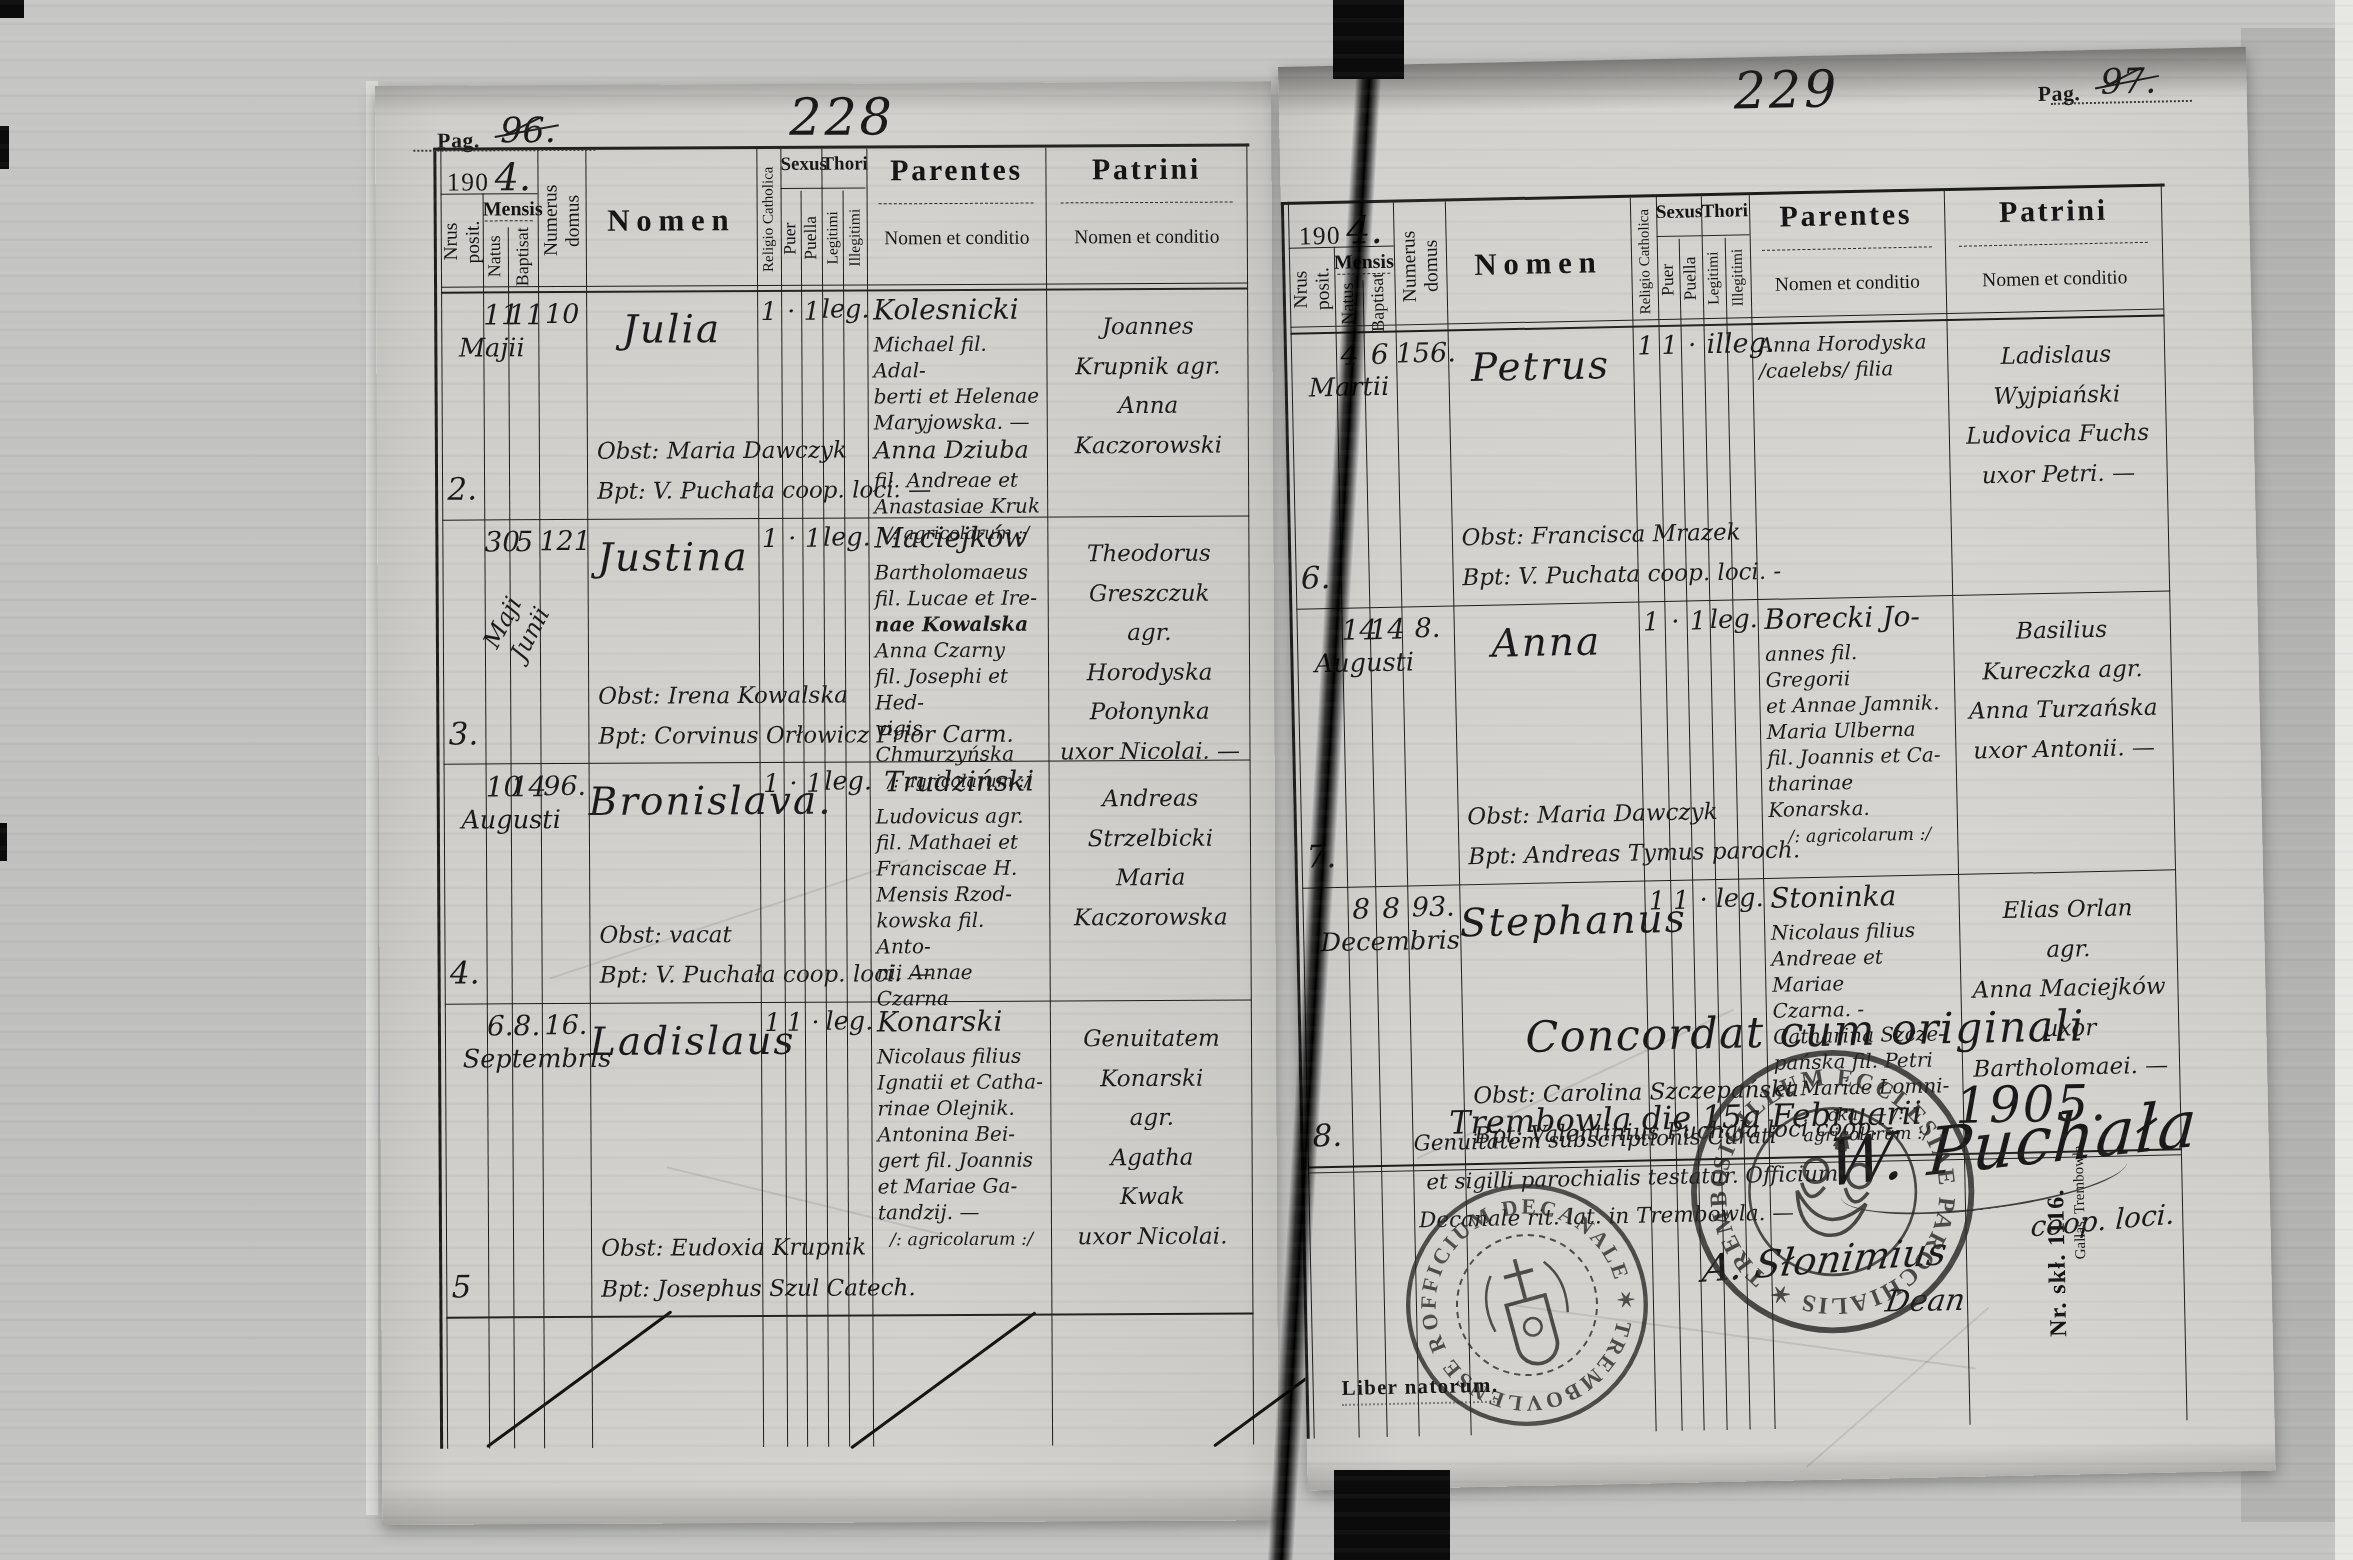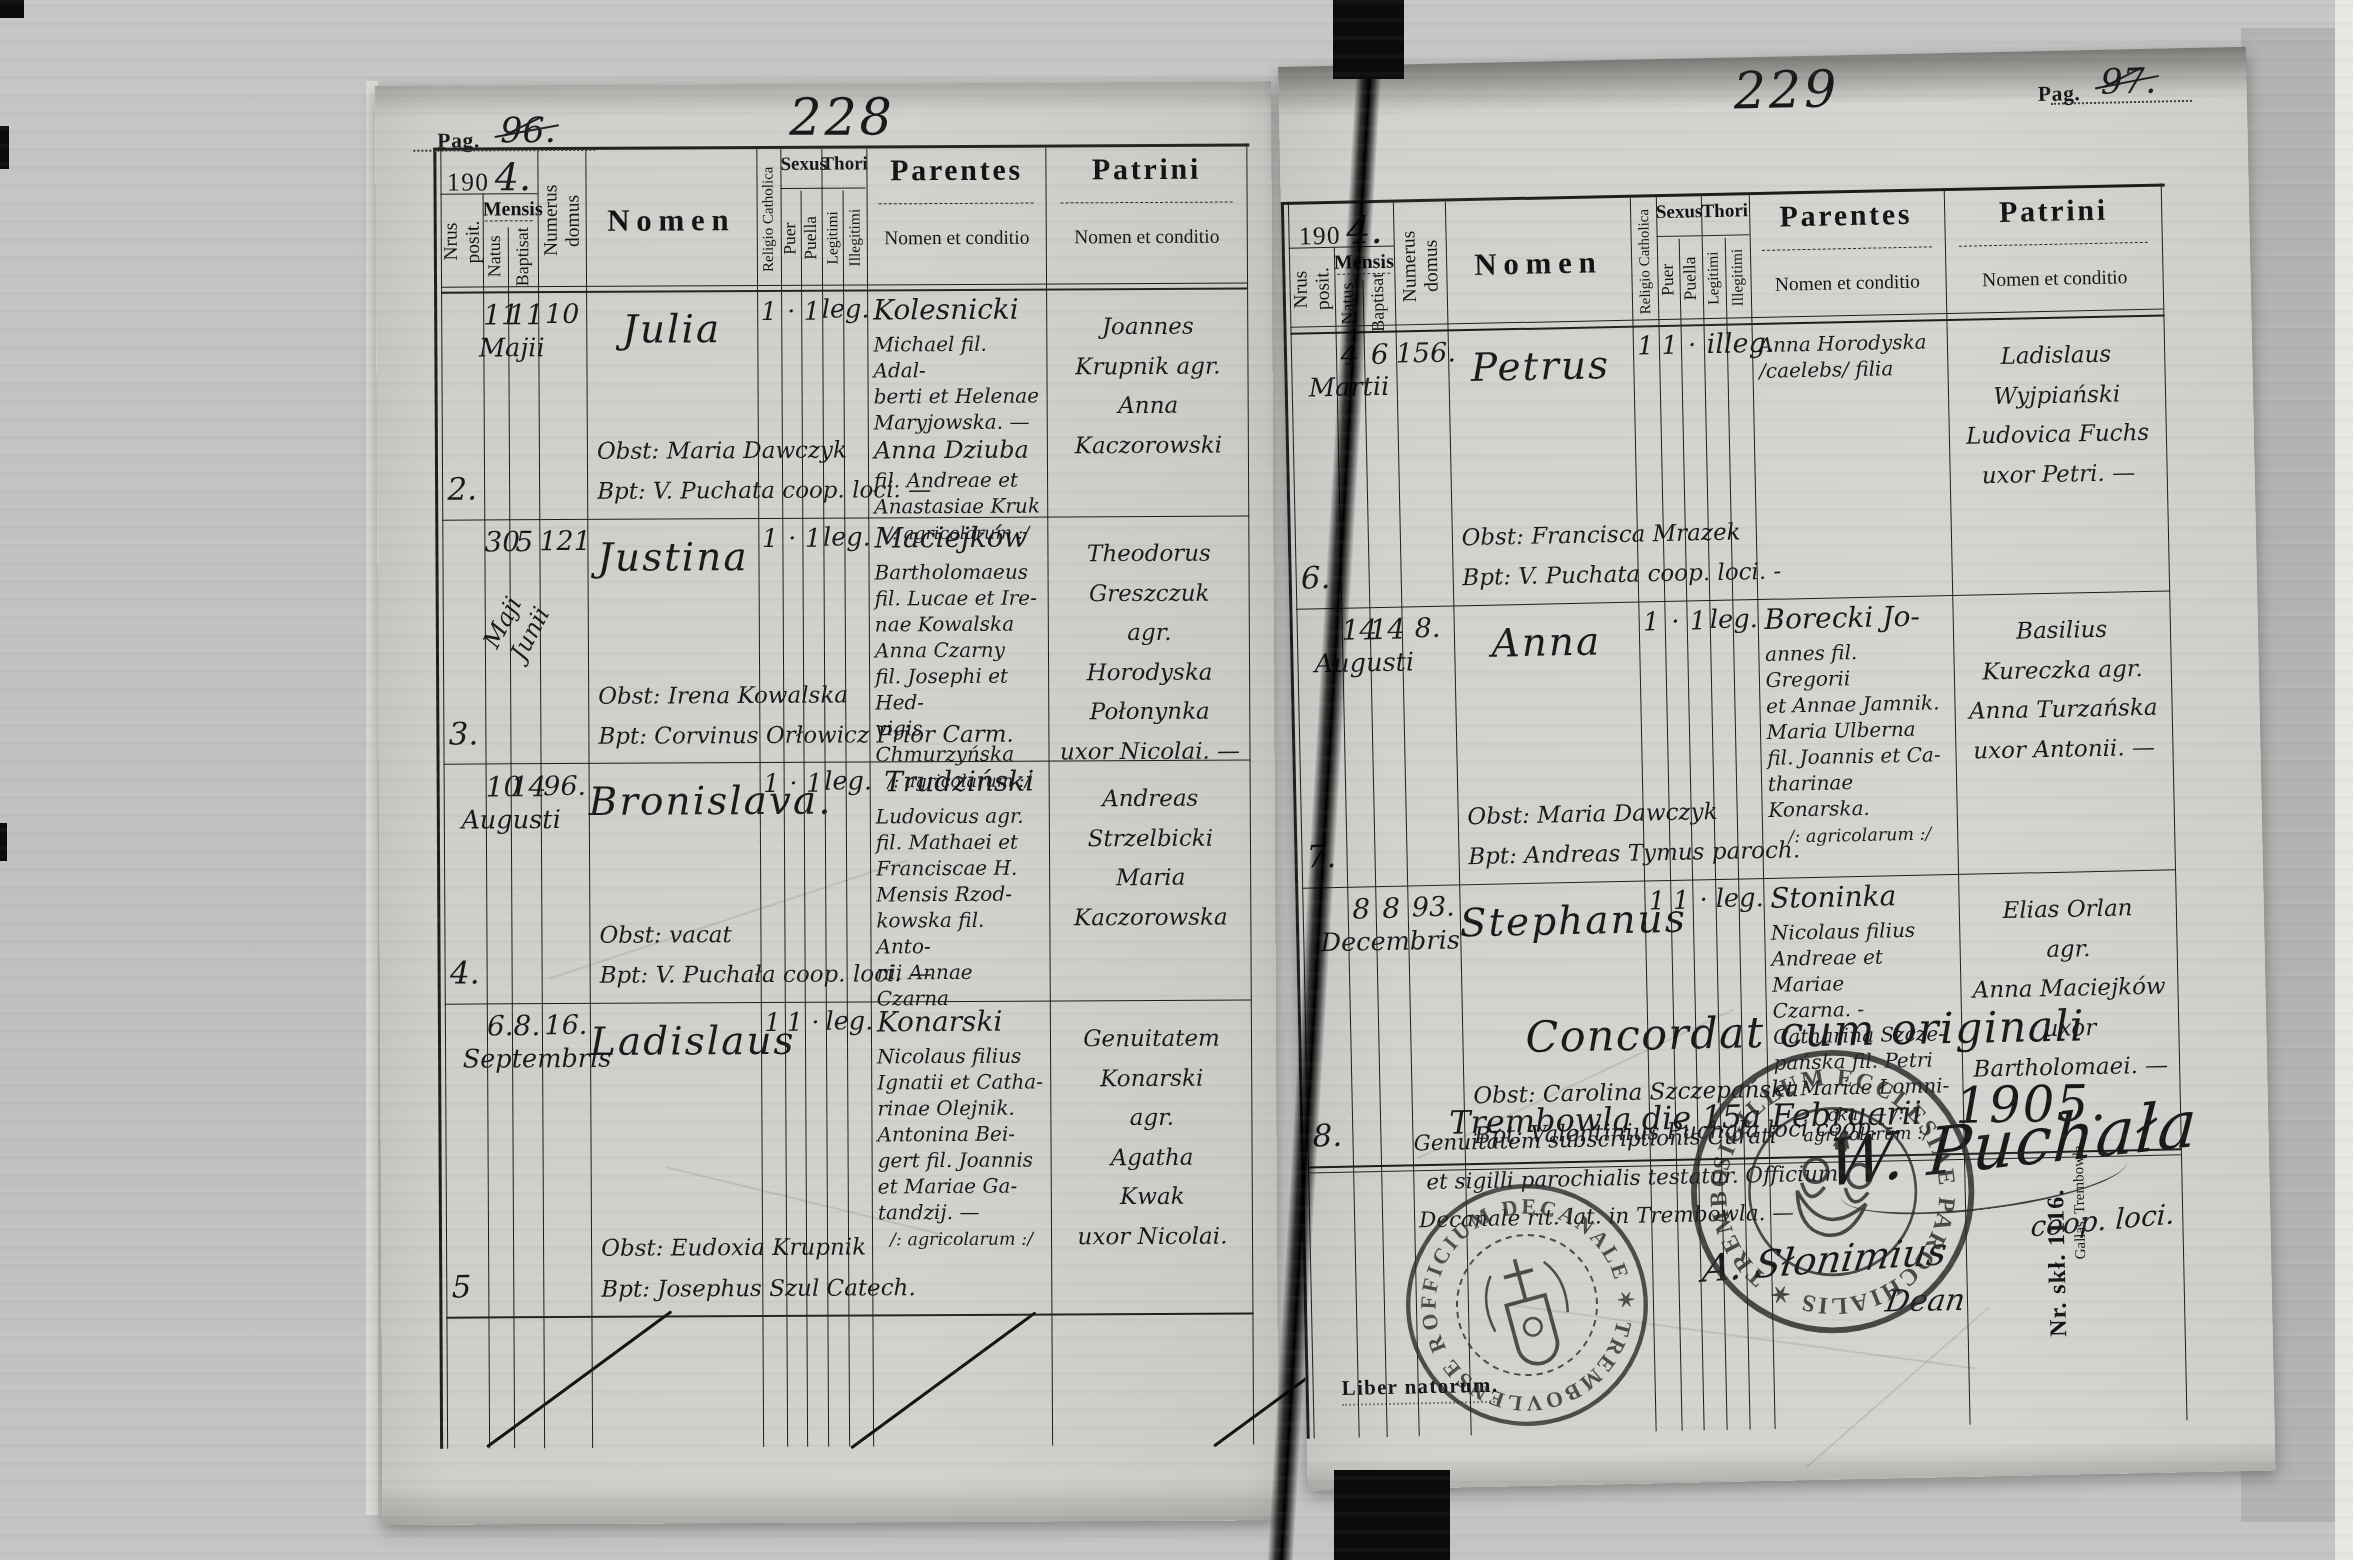--- a/index.html
+++ b/index.html
@@ -116,21 +116,21 @@
         <div class="print" style="position: absolute; left: 426px; top: 5.4px; width: 180px; font-size: 30px; font-weight: bold; text-align: center; letter-spacing: 2.7px;">Parentes</div>
         <div style="position: absolute; left: 438px; top: 55px; width: 155px; border-bottom: 1.3px dashed rgb(42, 42, 42);"></div>
         <div class="print" style="position: absolute; left: 426px; top: 79px; width: 180px; font-size: 19.5px; text-align: center;">Nomen et conditio</div>
         <div class="print" style="position: absolute; left: 605px; top: 5.4px; width: 202px; font-size: 30px; font-weight: bold; text-align: center; letter-spacing: 2.7px;">Patrini</div>
         <div style="position: absolute; left: 620px; top: 55px; width: 172px; border-bottom: 1.3px dashed rgb(42, 42, 42);"></div>
         <div class="print" style="position: absolute; left: 605px; top: 79px; width: 202px; font-size: 19.5px; text-align: center;">Nomen et conditio</div>
         <div class="hw" style="position: absolute; left: 5.4px; top: 320px; width: 42px; font-size: 31px;">2.</div>
         <div class="hw" style="position: absolute; left: 42px; top: 148px; width: 25.6px; font-size: 28px; text-align: center;">11</div>
         <div class="hw" style="position: absolute; left: 67px; top: 148px; width: 30px; font-size: 28px; text-align: center;">11</div>
         <div class="hw" style="position: absolute; left: 97px; top: 148px; width: 48px; font-size: 27px; text-align: center;">10</div>
-        <div class="hw nowrap" style="position: absolute; left: 17.5px; top: 182px; font-size: 25.6px; z-index: 3; margin-left: 20px;">Majii</div>
+        <div class="hw nowrap" style="position: absolute; left: 17.5px; top: 182px; font-size: 25.6px; z-index: 3;">Majii</div>
         <div class="hw" style="position: absolute; left: 145px; top: 157px; width: 171px; font-size: 39px; text-align: center; letter-spacing: 2px; z-index: 3;">Julia</div>
         <div class="hw nowrap" style="position: absolute; left: 155px; top: 288px; font-size: 23px; z-index: 3;">Obst: Maria Dawczyk</div>
         <div class="hw nowrap" style="position: absolute; left: 155px; top: 328px; font-size: 23px; z-index: 3;">Bpt: V. Puchata coop. loci. —</div>
         <div class="hw" style="position: absolute; left: 316px; top: 147px; width: 23.5px; font-size: 25.6px; text-align: center;">1</div>
         <div class="hw" style="position: absolute; left: 340px; top: 147px; width: 20px; font-size: 25.6px; text-align: center;">·</div>
         <div class="hw" style="position: absolute; left: 360px; top: 147px; width: 21.5px; font-size: 25.6px; text-align: center;">1</div>
         <div class="hw" style="position: absolute; left: 379px; top: 145px; width: 51px; font-size: 25.6px; text-align: center; z-index: 3;">leg.</div>
         <div class="hw" style="position: absolute; left: 432px; top: 145px; width: 167px; z-index: 3;">
           <div style="font-size: 28px; margin-bottom: 5.4px;">Kolesnicki</div>
           <div style="font-size: 20px; line-height: 1.3;">Michael fil. Adal-</div>
@@ -157,21 +157,21 @@
         <div class="hw nowrap" style="position: absolute; left: 155px; top: 533px; font-size: 23px; z-index: 3;">Obst: Irena Kowalska</div>
         <div class="hw nowrap" style="position: absolute; left: 155px; top: 573px; font-size: 23px; z-index: 3;">Bpt: Corvinus Orłowicz Prior Carm.</div>
         <div class="hw" style="position: absolute; left: 316px; top: 374px; width: 23.5px; font-size: 25.6px; text-align: center;">1</div>
         <div class="hw" style="position: absolute; left: 340px; top: 374px; width: 20px; font-size: 25.6px; text-align: center;">·</div>
         <div class="hw" style="position: absolute; left: 360px; top: 374px; width: 21.5px; font-size: 25.6px; text-align: center;">1</div>
         <div class="hw" style="position: absolute; left: 379px; top: 373px; width: 51px; font-size: 25.6px; text-align: center; z-index: 3;">leg.</div>
         <div class="hw" style="position: absolute; left: 432px; top: 373px; width: 167px; z-index: 3;">
           <div style="font-size: 28px; margin-bottom: 5.4px;">Maciejków</div>
           <div style="font-size: 20px; line-height: 1.3;">Bartholomaeus</div>
           <div style="font-size: 20px; line-height: 1.3;">fil. Lucae et Ire-</div>
-          <div style="font-size: 20px; line-height: 1.3;">nae Kowalska</div>
+          <div style="font-size: 20px; line-height: 1.3; font-weight: bold;">nae Kowalska</div>
           <div style="font-size: 20px; line-height: 1.3;">Anna Czarny</div>
           <div style="font-size: 20px; line-height: 1.3;">fil. Josephi et Hed-</div>
           <div style="font-size: 20px; line-height: 1.3;">vigis Chmurzyńska</div>
           <div style="font-size: 17.5px; text-align: center; margin-top: 4px;">/: agricolarum :/</div>
         </div>
         <div class="hw" style="position: absolute; left: 611px; top: 387px; width: 191px; font-size: 23px; line-height: 1.72; text-align: center; z-index: 3;">
           <div>Theodorus</div>
           <div>Greszczuk</div>
           <div>agr.</div>
           <div>Horodyska</div>

